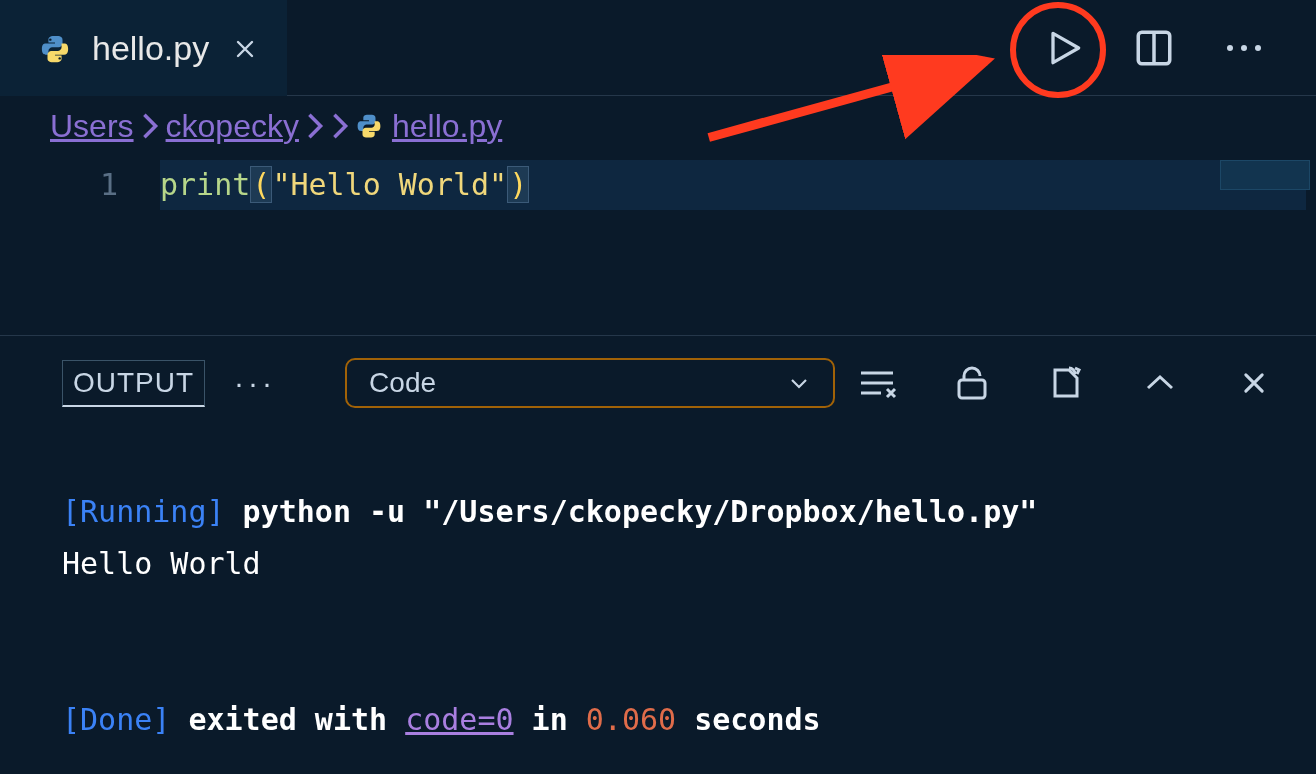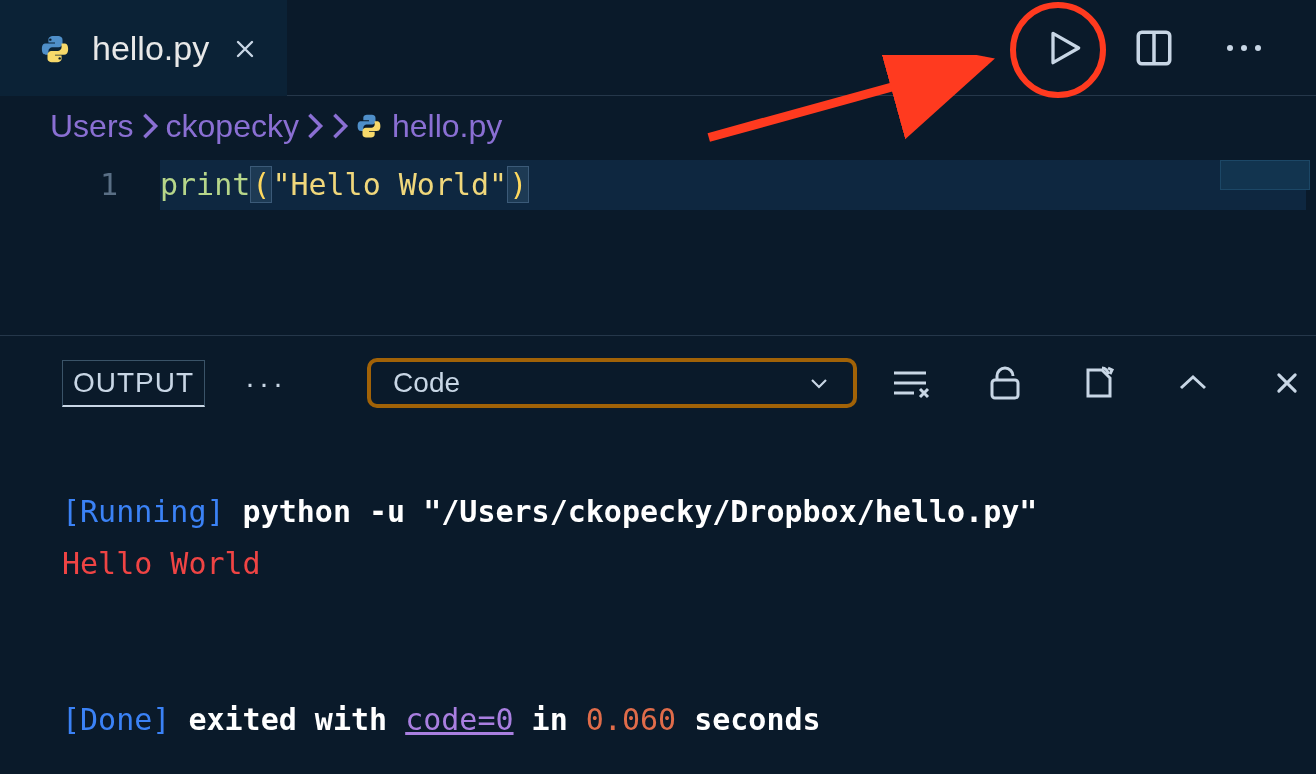--- a/index.html
+++ b/index.html
@@ -53,20 +53,21 @@
     pointer-events:none;
   }
 
   
   .breadcrumb {
     display: flex; align-items: center; gap: 7px;
     padding: 10px 0 10px 50px;
     font-size: 32px;
     color: #8a6fd3;
     height: 60px;
+    text-decoration: underline;
   }
   .crumb { color: #8a6fd3; }
   .crumb-sep { color:#8a6fd3; }
   .crumb-file { color:#8a6fd3; display:flex; align-items:center; gap:10px;}
 
   
   .editor {
     display: flex;
     height: 180px;
     font-family: "Menlo","Consolas",monospace;
@@ -91,34 +92,34 @@
   .tok-func { color:#b6d68a;text-align:center; }
   .tok-brace { color:#ffd95e; background:#1d3a54; border:1px solid #3b5a78; padding:0 1px;}
   .tok-str { color:#f0d77b; }
   .minimap {
     position:absolute; right:6px; top:4px; width:90px; height:30px;
     background:#12344f; border:1px solid #1c4766;
   }
 
   
   .panel-header {
-    display:flex; align-items:center; gap: 30px;
+    display:flex; align-items:center; gap: 19px;
     padding: 22px 50px 10px 62px;
   }
   .panel-tab {
     font-size: 28px; letter-spacing: 1px;
     color:#c8d6e5;
     padding: 6px 10px;
     border:1px solid #3a5368; border-bottom:2px solid #c8d6e5;
   }
   .panel-ell { font-size:30px; color:#c8d6e5; letter-spacing:4px; padding:0 10px;}
   .panel-select {
     flex: 0 0 490px;
     height: 50px;
-    border:4px solid #a16207;
+    border:2px solid #a16207;
     border-radius: 10px;
     display:flex; align-items:center; justify-content:space-between;
     padding: 0 22px;
     color:#c8d6e5; font-size:28px;
     margin-left: 40px;
   }
   .panel-icons {
     margin-left:auto;
     display:flex; align-items:center; gap: 46px;
     color:#c8d6e5;
@@ -128,21 +129,21 @@
     font-size: 30px;
     line-height: 52px;
     padding: 16px 60px 0 62px;
     white-space: pre;
     color:#c8d6e5;
   }
   .c-blue  { color:#3b82f6; }
   .c-green { color:#ffffff;font-weight:bold; }
   .c-purple{ color:#a97fe0;text-decoration:underline; }
   .c-red   { color:#e06c4a; }
-  .c-plain { color:#ef4444; }
+  .c-plain { color:#ffffff; }
 
   svg { display:block; }
 </style>
 </head>
 <body>
 
 <div class="tabbar">
   <div class="tab active">
     <span>
       <svg width="30" height="30" viewBox="0 0 32 32">

